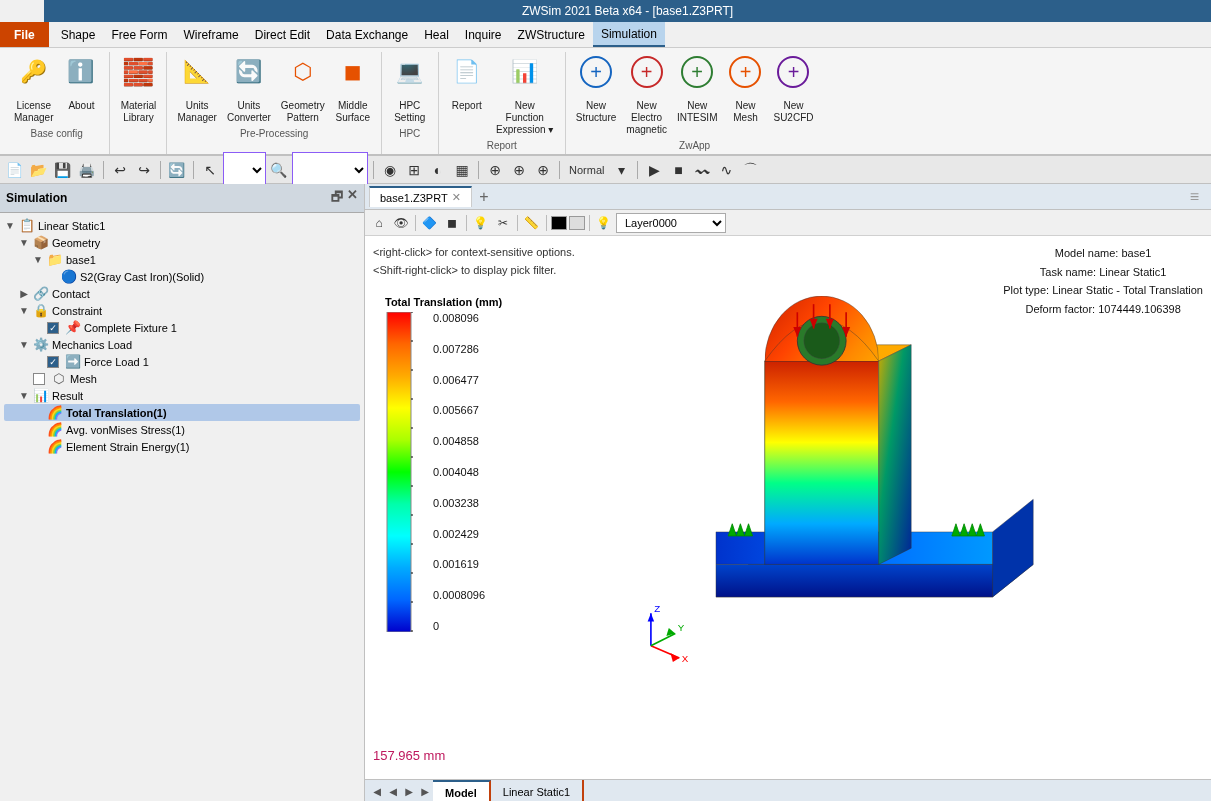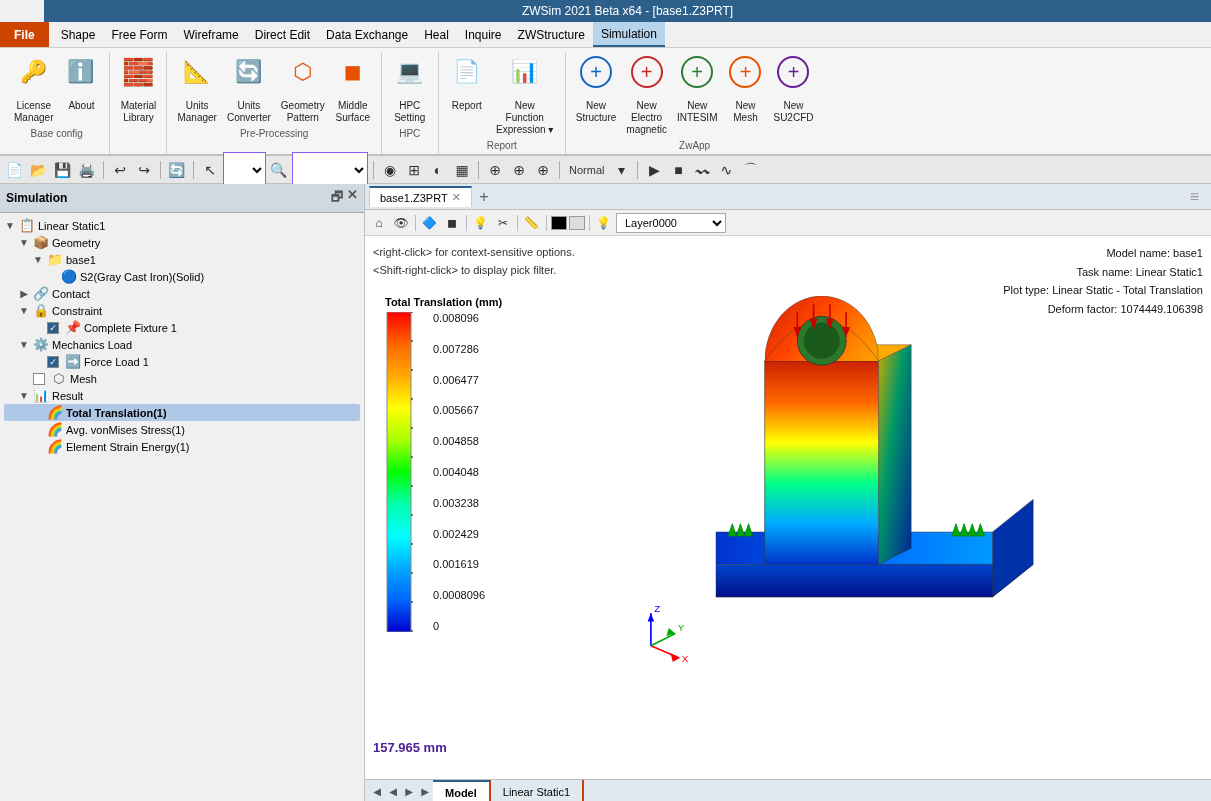--- a/index.html
+++ b/index.html
@@ -63,34 +63,34 @@
     .vp-btn { width: 20px; height: 20px; display: flex; align-items: center; justify-content: center; cursor: pointer; font-size: 12px; color: #333; }
     .vp-sep { width: 1px; height: 16px; background: #bbb; margin: 0 2px; }
     .layer-select { height: 20px; font-size: 11px; border: 1px solid #aaa; background: white; padding: 0 4px; width: 110px; }
 
     #canvas { flex: 1; position: relative; overflow: hidden; }
 
     
     #context-help { position: absolute; top: 8px; left: 8px; font-size: 11px; color: #333; line-height: 1.6; }
 
     
-    #model-info { position: absolute; top: 8px; right: 8px; font-size: 11px; color: #111; line-height: 1.7; text-align: right; }
+    #model-info { position: absolute; top: 8px; right: 8px; font-size: 11px; color: #111; line-height: 1.7; text-align: center; }
 
     
     #legend { position: absolute; top: 60px; left: 20px; display: flex; flex-direction: column; align-items: flex-start; }
     #legend .legend-title { font-size: 11px; font-weight: bold; margin-bottom: 4px; }
     #legend-bar { display: flex; }
     #legend-values { display: flex; flex-direction: column; justify-content: space-between; padding-left: 20px; height: 320px; gap: 7px; }
     #legend-values span { font-size: 11px; color: #111; }
 
     
     #model-3d { position: absolute; top: 60px; left: 120px; right: 20px; bottom: 60px; }
 
     
-    #measurement { position: absolute; bottom: 24px; left: 8px; font-size: 13px; font-weight: bold; color: #4c1d95; }
+    #measurement { position: absolute; bottom: 16px; left: 8px; font-size: 13px; font-weight: normal; color: #be185d; }
 
     
     #bottom-tabs { display: flex; align-items: center; background: #e0e8f0; border-top: 1px solid #c0c0c0; height: 24px; padding: 0 4px; }
     .bottom-tab-btn { width: 16px; height: 16px; display: flex; align-items: center; justify-content: center; cursor: pointer; font-size: 10px; color: #555; }
     .bottom-tab { padding: 2px 12px; cursor: pointer; font-size: 11px; border-right: 2px solid #c2410c; height: 100%; display: flex; align-items: center; }
     .bottom-tab.active { background: white; border-top: 2px solid #2c5f8a; font-weight: bold; }
 
     
     .icon-blue { color: #1565c0; }
     .icon-orange { color: #e65100; }

